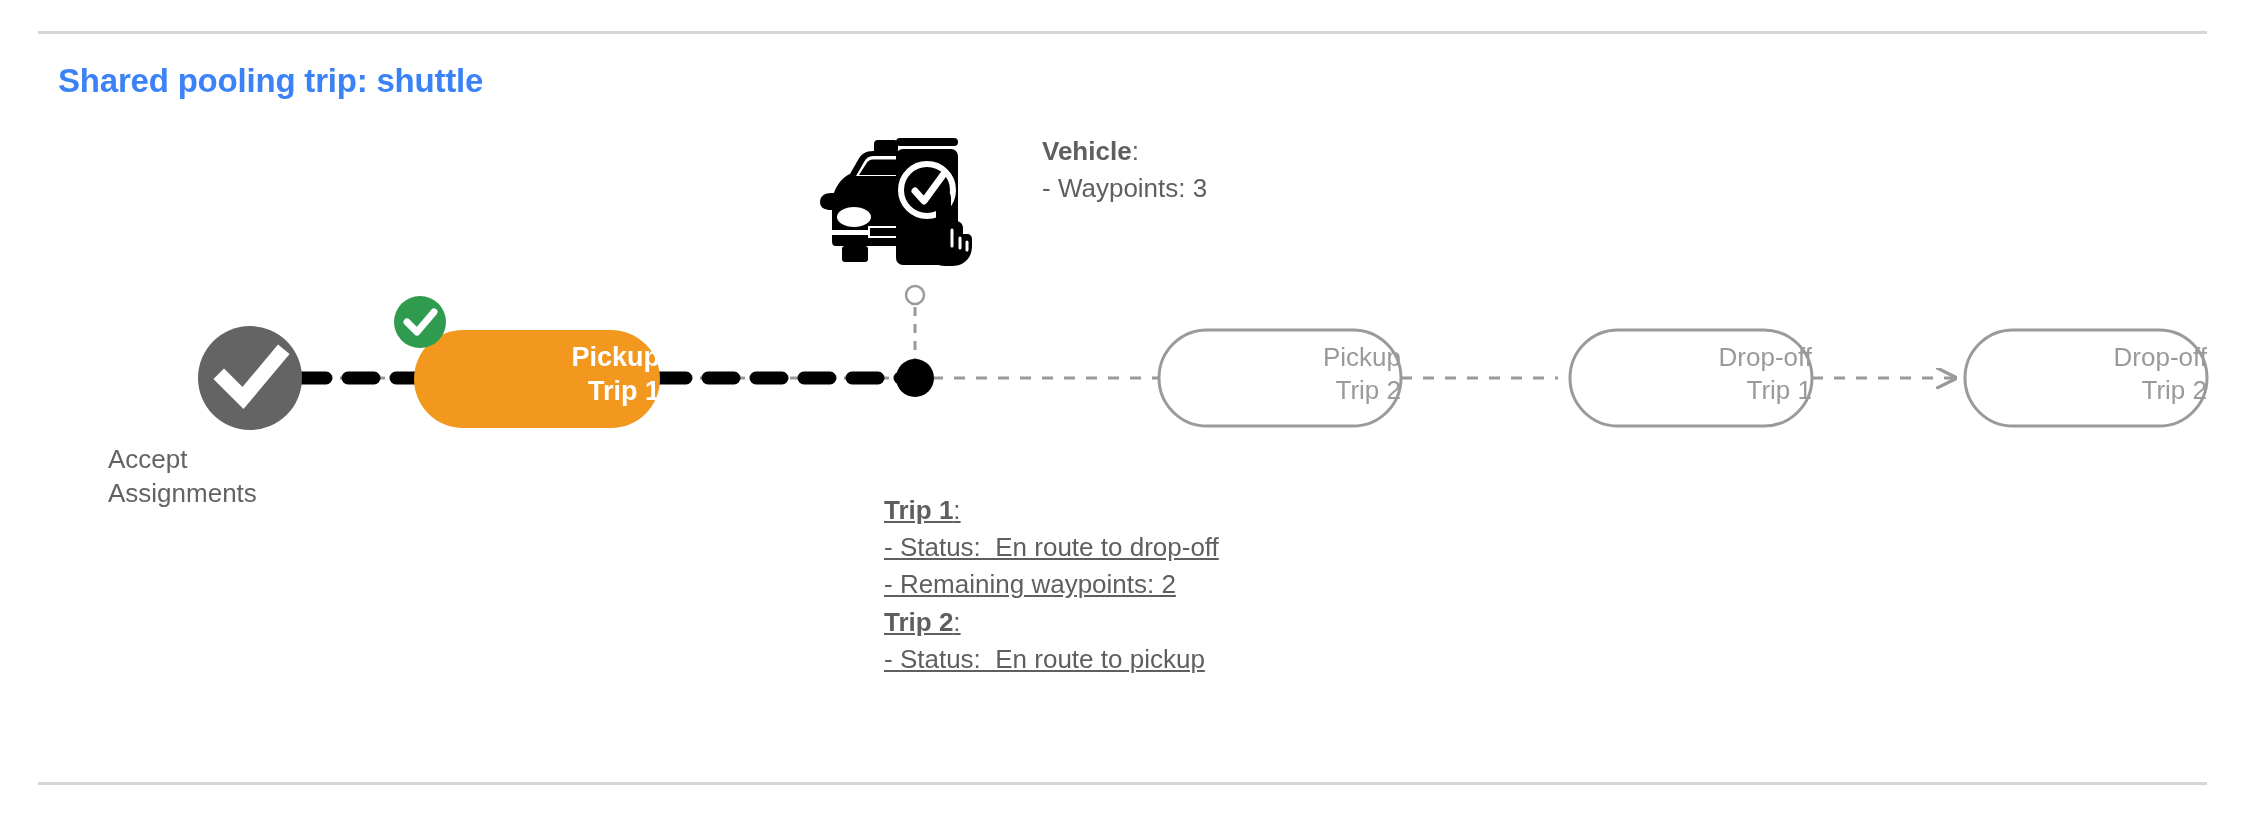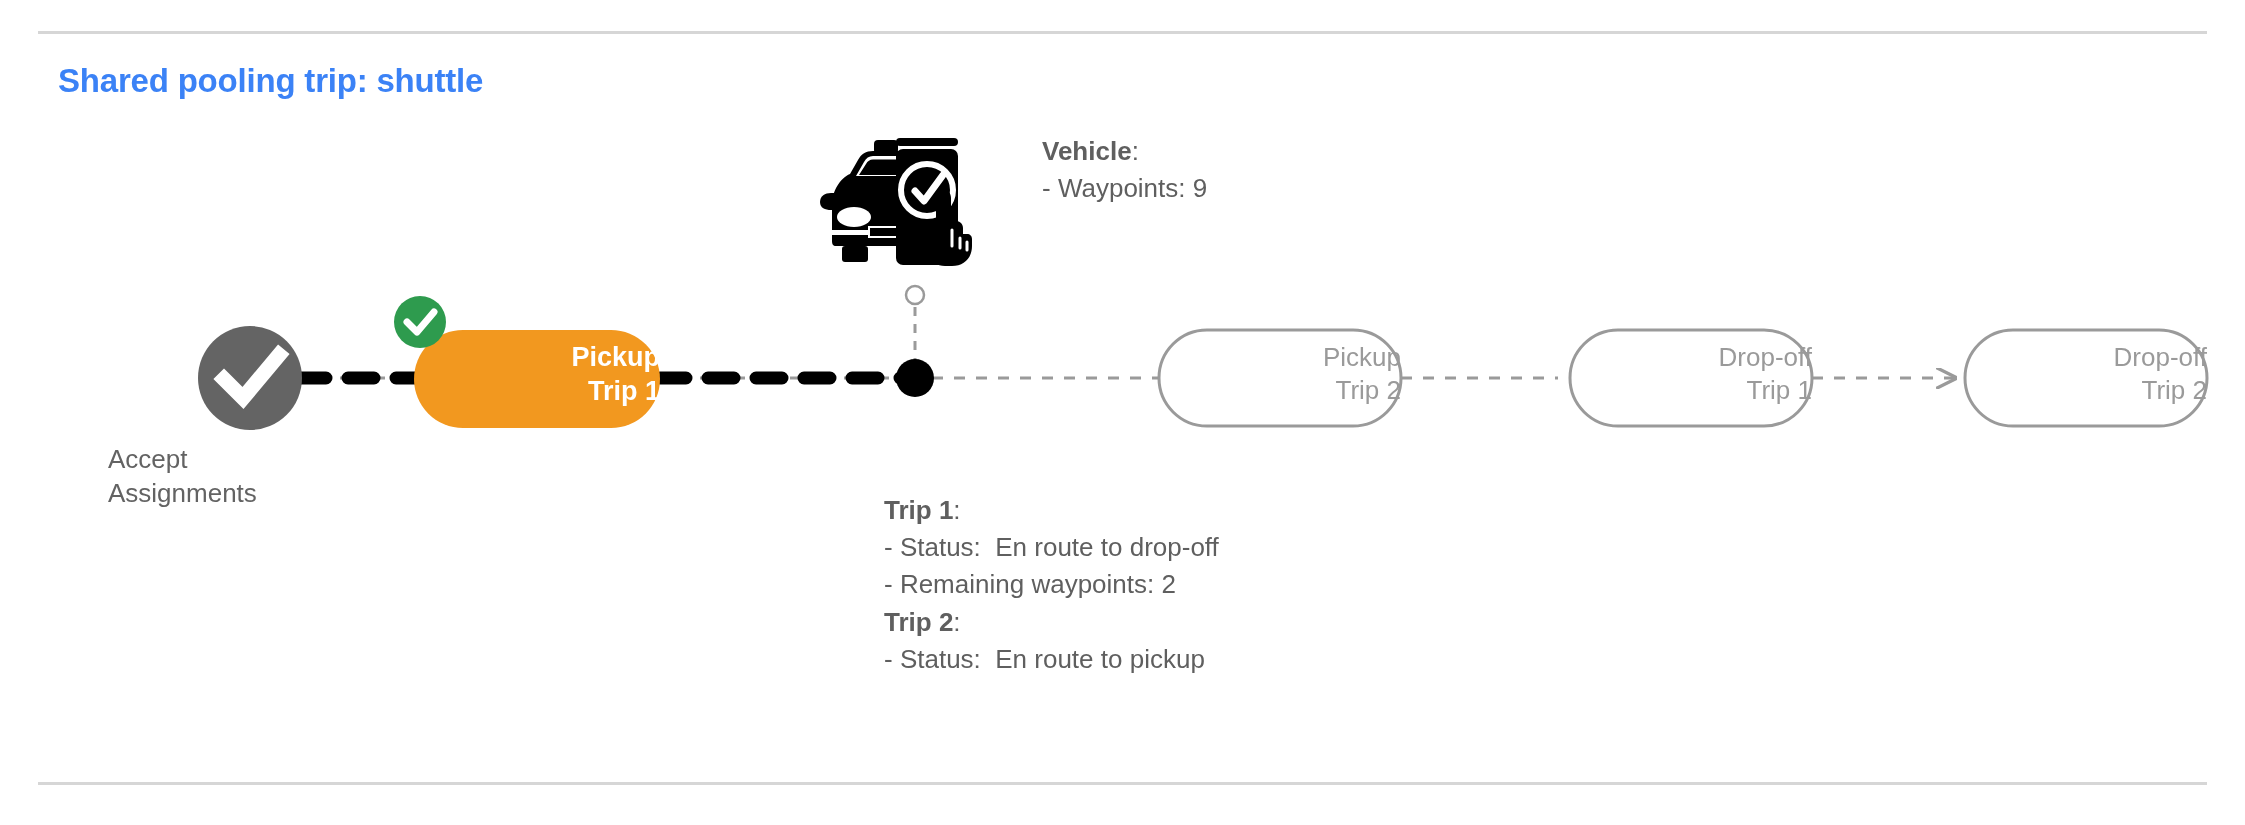--- a/index.html
+++ b/index.html
@@ -82,21 +82,21 @@
   .info-block {
     position: absolute;
     color: #5f5f5f;
     font-size: 26px;
     line-height: 1.43;
   }
   .info-block .hdr { font-weight: bold; }
   .info-block .row { white-space: pre; }
 
   #vehicle-info { left: 1042px; top: 133px; }
-  #trip-info    { left: 884px;  top: 492px; }
+  #trip-info    { left: 884px;  top: 492px; text-decoration: underline; }
 
   
   .vehicle-icon {
     position: absolute;
     left: 812px;
     top: 118px;
     width: 170px;
     height: 152px;
   }
 </style>
@@ -207,21 +207,21 @@
                L144 103 C148 103 151 106 151 110 L151 116 L155 116 C158 116 160 118 160 121
                L160 128 C160 140 152 148 140 148 L133 148 C124 148 118 142 118 133 L118 110
                C118 105 121 102 124 102 Z"></path>
       <path d="M127 84 C127 81 129 79 132 79 C135 79 137 81 137 84 L137 104 L127 104 Z" fill="#000000"></path>
       <path d="M140 112 L140 128 M148 120 L148 130 M155 124 L155 132" stroke="#ffffff" stroke-width="3" fill="none" stroke-linecap="round"></path>
     </g>
   </svg>
 
   <div class="info-block" id="vehicle-info">
     <div class="row"><span class="hdr">Vehicle</span><span>:</span></div>
-    <div class="row">- Waypoints: 9</div>
+    <div class="row">- Waypoints: 3</div>
   </div>
 
   <div class="info-block" id="trip-info">
     <div class="row"><span class="hdr">Trip 1</span><span>:</span></div>
     <div class="row">- Status:  En route to drop-off</div>
     <div class="row">- Remaining waypoints: 2</div>
     <div class="row"><span class="hdr">Trip 2</span><span>:</span></div>
     <div class="row">- Status:  En route to pickup</div>
   </div>
 

